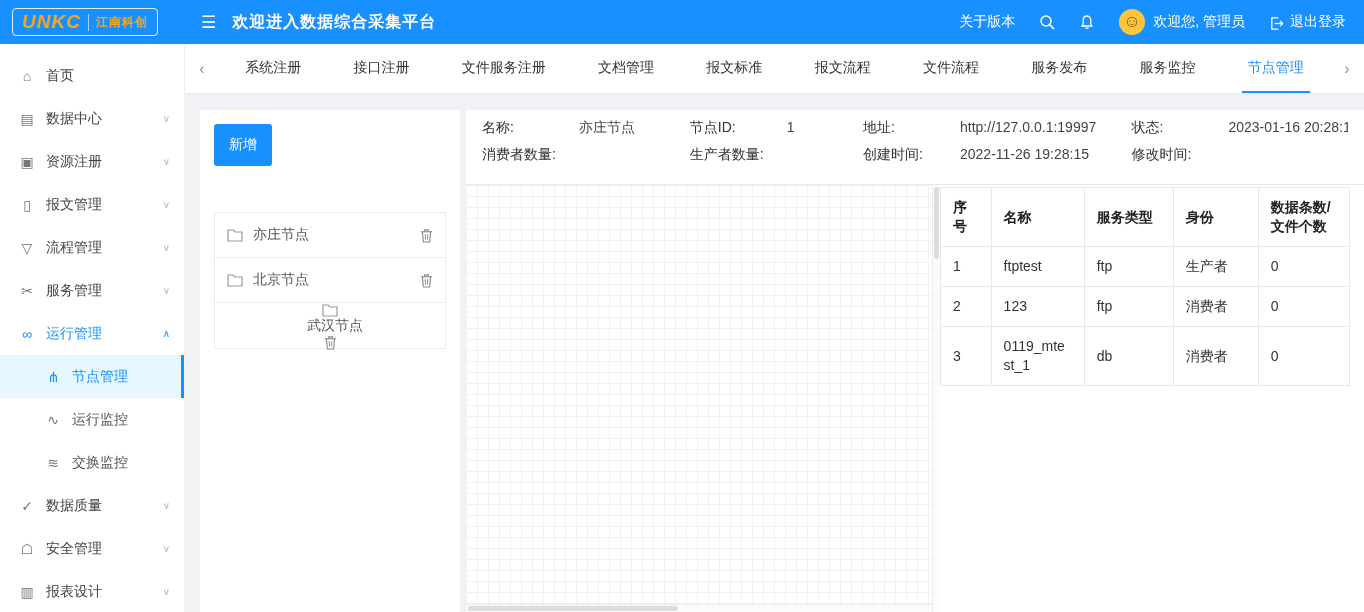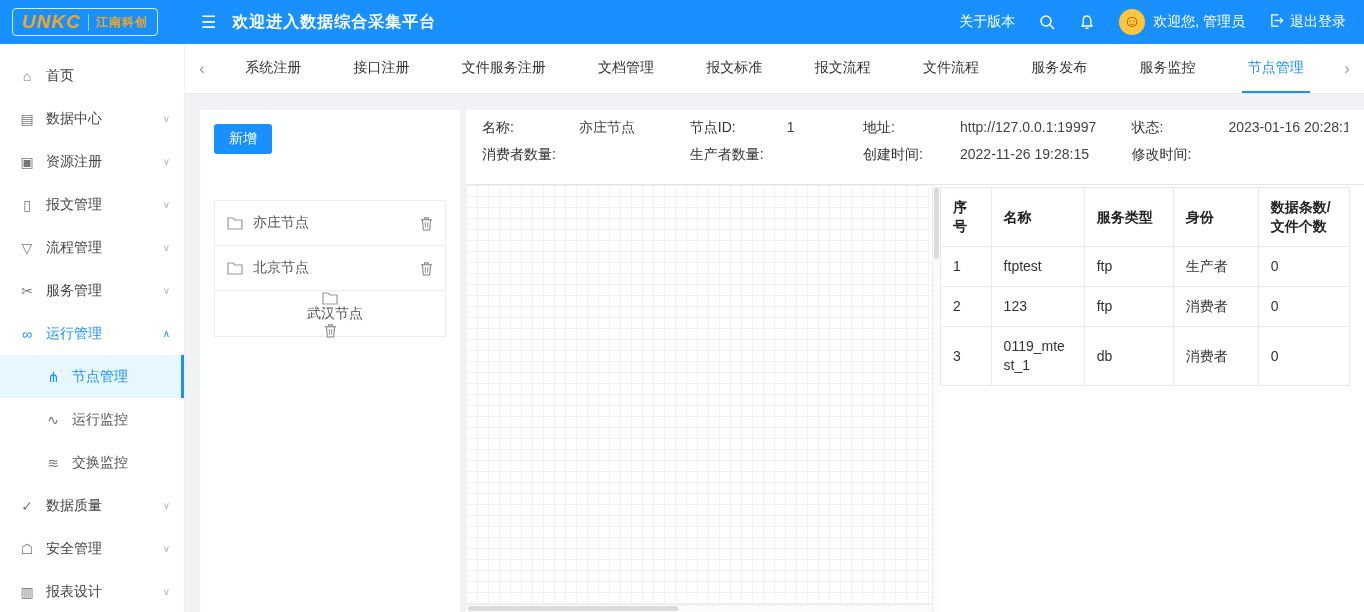--- a/index.html
+++ b/index.html
@@ -16,21 +16,21 @@
   .logo-sub { color:#f7a71c; font-weight:700; font-size:12px; border-left:1px solid rgba(255,255,255,.6);
     padding-left:7px; margin-left:7px; letter-spacing:1px; }
   .collapse { margin-left:16px; font-size:17px; cursor:pointer; }
   .header-title { margin-left:16px; font-size:16px; font-weight:600; letter-spacing:1px; }
   .header-right { margin-left:auto; display:flex; align-items:center; gap:24px; padding-right:18px; }
   .about-link { cursor:pointer; }
   .hicon { display:inline-flex; align-items:center; cursor:pointer; }
   .user-group { display:flex; align-items:center; gap:8px; }
   .avatar { width:26px; height:26px; border-radius:50%; background:#ffc53d; display:inline-flex;
     align-items:center; justify-content:center; color:#8c5a00; font-size:17px; cursor:pointer; }
-  .logout { display:inline-flex; align-items:flex-start; gap:6px; cursor:pointer; }
+  .logout { display:inline-flex; align-items:flex-end; gap:6px; cursor:pointer; }
 
   
   .sidebar { position:absolute; top:44px; left:0; width:185px; bottom:0; background:#fff;
     border-right:1px solid #f0f0f0; padding-top:10px; overflow:hidden; }
   .menu-item { height:43px; display:flex; align-items:center; padding:0 14px 0 18px; color:#444; cursor:pointer; }
   .mi-icon { width:18px; margin-right:10px; color:#777; font-size:14px; text-align:center; flex:none; }
   .mi-label { flex:1; }
   .mi-caret { color:#b8b8b8; font-size:10px; }
   .menu-item.parent-active, .menu-item.parent-active .mi-icon, .menu-item.parent-active .mi-caret { color:#1890ff; }
   .sub-item { height:43px; display:flex; align-items:center; padding-left:44px; color:#555; cursor:pointer; }
@@ -43,21 +43,21 @@
     border-bottom:1px solid #e6e6e6; display:flex; align-items:stretch; }
   .tab-arrow { width:34px; display:flex; align-items:center; justify-content:center; color:#999;
     font-size:16px; cursor:pointer; }
   .tabs { flex:1; display:flex; justify-content:space-around; }
   .tab { display:flex; align-items:center; padding:0 6px; color:#333; cursor:pointer; border-bottom:2px solid transparent; }
   .tab.active { color:#1890ff; border-bottom-color:#1890ff; }
 
   
   .content { position:absolute; top:94px; left:185px; right:0; bottom:0; background:#f0f2f5; }
   .left-card { position:absolute; left:15px; top:16px; bottom:0; width:260px; background:#fff; }
-  .btn { display:inline-flex; align-items:center; justify-content:center; height:30px; padding:0 14px;
+  .btn { display:inline-flex; align-items:center; justify-content:center; height:42px; padding:0 14px;
     border-radius:3px; font-size:14px; cursor:pointer; border:1px solid transparent; white-space:nowrap; }
   .btn-primary { background:#1890ff; color:#fff; }
   .btn-default { background:#fff; border-color:#d9d9d9; color:#444; }
   .add-btn { margin:14px; }
   .node-list { margin:32px 14px 0; border:1px solid #ededed; }
   .node-row { height:45px; display:flex; align-items:center; padding:0 12px; border-bottom:1px solid #ededed; cursor:pointer; }
   .node-row:last-child { border-bottom:none;flex-direction:column; }
   .node-name { margin-left:10px; color:#555; flex:1; }
   .node-del { display:inline-flex; cursor:pointer; }
 

